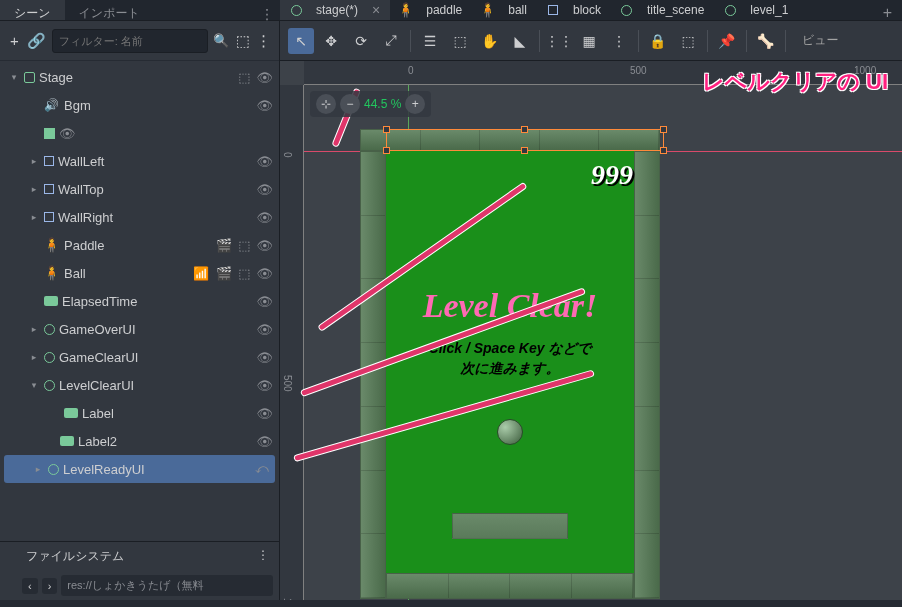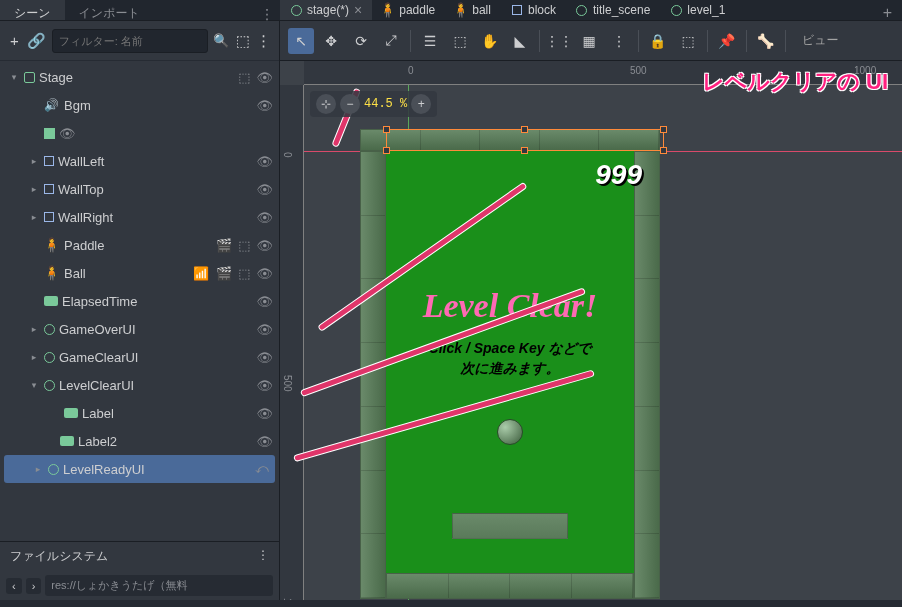--- a/index.html
+++ b/index.html
@@ -3,21 +3,21 @@
 <meta charset="utf-8">
 <style>
 * { margin: 0; padding: 0; box-sizing: border-box; font-family: sans-serif; }
 body { background: #262b33; color: #cdced0; width: 902px; height: 607px; overflow: hidden; position: relative; }
 .top-tabs { display: flex; height: 21px; background: #21262e; border-bottom: 1px solid #1a1e24; }
 .scene-panel-tabs { display: flex; width: 280px; }
 .scene-panel-tabs .tab { padding: 5px 14px; font-size: 12px; color: #8a8d93; cursor: pointer; }
 .scene-panel-tabs .tab.active { color: #cdced0; background: #32373f; }
 .scene-panel-tabs .menu-icon { margin-left: auto; padding: 6px; font-size: 14px; color: #8a8d93; }
 .editor-tabs { display: flex; flex: 1; }
-.editor-tab { display: flex; align-items: center; padding: 4px 10px; font-size: 12px; color: #cdced0; gap: 5px; cursor: pointer; }
+.editor-tab { display: flex; align-items: center; padding: 4px 10px; font-size: 12px; color: #cdced0; gap: 14px; cursor: pointer; }
 .editor-tab.active { background: #32373f; }
 .editor-tab .ticon { width: 12px; height: 12px; display: inline-flex; align-items: center; justify-content: center; }
 .editor-tab .close { color: #8a8d93; font-size: 14px; }
 .add-tab { padding: 4px 10px; font-size: 16px; color: #8a8d93; }
 .main { display: flex; height: calc(100% - 28px); }
 .left-panel { width: 280px; background: #32373f; display: flex; flex-direction: column; border-right: 1px solid #1a1e24; }
 .toolbar-row { display: flex; align-items: center; padding: 6px 8px; gap: 6px; border-bottom: 1px solid #262b33; height: 40px; }
 .tb-btn { width: 22px; height: 22px; display: inline-flex; align-items: center; justify-content: center; font-size: 15px; color: #cdced0; cursor: pointer; }
 .filter-input { flex: 1; background: #21262e; border: 1px solid #1a1e24; border-radius: 3px; padding: 3px 6px; font-size: 11px; color: #8a8d93; height: 24px; }
 .tree { flex: 1; overflow: auto; padding: 2px 0; }
@@ -27,48 +27,48 @@
 .node-icon { width: 16px; height: 16px; display: inline-flex; align-items: center; justify-content: center; font-size: 12px; }
 .node-icon.ctrl { border: 1.5px solid #7ac99a; border-radius: 2px; width: 11px; height: 11px; }
 .node-icon.audio { color: #cdced0; }
 .node-icon.color-rect { background: #7ac99a; width: 11px; height: 11px; }
 .node-icon.body { border: 1.5px solid #9bb7e8; width: 10px; height: 10px; }
 .node-icon.char { color: #9bb7e8; font-size: 14px; }
 .node-icon.label { background: #7ac99a; width: 14px; height: 10px; border-radius: 2px; }
 .node-icon.node { border: 1.5px solid #7ac99a; border-radius: 50%; width: 11px; height: 11px; }
 .node-label { flex: 1; color: #cdced0; }
 .row-icons { display: flex; gap: 6px; color: #8a8d93; font-size: 13px; }
-.fs-panel { border-top: 1px solid #1a1e24; }
+.fs-panel { border-top: 1px solid #1a1e24; padding-left: 16px; }
 .fs-header { display: flex; padding: 6px 10px; font-size: 12px; justify-content: space-between; }
 .fs-path { display: flex; padding: 4px 6px; font-size: 11px; gap: 4px; align-items: center; }
 .path-nav { background: #262b33; padding: 2px 6px; border-radius: 3px; }
 .path-box { flex: 1; background: #262b33; padding: 3px 6px; border-radius: 3px; color: #8a8d93; overflow: hidden; white-space: nowrap; }
 .canvas { flex: 1; background: #3d4249; position: relative; overflow: hidden; }
 .canvas-toolbar { display: flex; align-items: center; height: 40px; background: #32373f; padding: 0 8px; gap: 4px; border-bottom: 1px solid #1a1e24; }
 .ctb-btn { width: 26px; height: 26px; display: inline-flex; align-items: center; justify-content: center; font-size: 14px; color: #cdced0; cursor: pointer; border-radius: 3px; }
 .ctb-btn.active { background: #4a6a99; }
 .ctb-sep { width: 1px; height: 22px; background: #4a4f57; margin: 0 2px; }
 .view-btn { padding: 4px 10px; font-size: 12px; color: #a3a3a3; }
 .viewport { position: absolute; top: 40px; left: 0; right: 0; bottom: 0; }
 .ruler-h { position: absolute; top: 0; left: 24px; right: 0; height: 24px; background: #32373f; border-bottom: 1px solid #808080; overflow: hidden; }
 .ruler-v { position: absolute; top: 24px; left: 0; width: 24px; bottom: 0; background: #32373f; border-right: 1px solid #808080; overflow: hidden; }
 .ruler-h .tick { position: absolute; font-size: 10px; color: #8a8d93; top: 4px; }
 .ruler-v .tick { position: absolute; font-size: 10px; color: #8a8d93; left: 2px; writing-mode: vertical-lr; }
 .zoom-ctrl { position: absolute; top: 30px; left: 30px; display: flex; align-items: center; gap: 4px; background: rgba(50,55,63,0.85); padding: 3px 6px; border-radius: 4px; z-index: 20; }
 .zoom-btn { width: 20px; height: 20px; border-radius: 50%; background: #4a4f57; color: #cdced0; display: inline-flex; align-items: center; justify-content: center; font-size: 12px; cursor: pointer; }
-.zoom-txt { font-size: 12px; color: #fde047; font-family: Liberation Mono, monospace; }
+.zoom-txt { font-size: 12px; color: #22c55e; }
 .game-scene { position: absolute; top: 68px; left: 80px; width: 300px; height: 470px; background: #1a8f1a; }
 .wall { position: absolute; background: #5a7a5a; border: 1px solid rgba(0,0,0,0.2); }
 .wt { top: 0; left: 0; right: 0; height: 22px; display: flex; }
 .wt .seg, .wb .seg { flex: 1; border-right: 1px solid rgba(0,0,0,0.15); background: linear-gradient(#6a8a6a,#4a6a4a); }
 .wl { top: 22px; left: 0; bottom: 0; width: 26px; display: flex; flex-direction: column; }
 .wr { top: 22px; right: 0; bottom: 0; width: 26px; display: flex; flex-direction: column; }
 .wl .seg, .wr .seg { flex: 1; border-bottom: 1px solid rgba(0,0,0,0.15); background: linear-gradient(90deg,#6a8a6a,#4a6a4a); }
 .wb { bottom: 0; left: 26px; right: 26px; height: 26px; display: flex; }
-.score-txt { position: absolute; top: 30px; right: 18px; font-size: 28px; font-weight: 900; font-style: italic; color: #fff; text-shadow: 2px 2px 0 #000; }
+.score-txt { position: absolute; top: 30px; right: 27px; font-size: 28px; font-weight: 900; font-style: italic; color: #fff; text-shadow: 2px 2px 0 #000; font-family: Liberation Serif, serif; }
 .lvl-clear { position: absolute; top: 158px; left: 0; right: 0; text-align: center; font-size: 34px; font-weight: 900; color: #ff69b4; font-style: italic; font-family: cursive; }
 .lvl-msg { position: absolute; top: 210px; left: 20px; right: 20px; text-align: center; font-size: 14px; font-weight: 700; color: #000; font-style: italic; line-height: 1.4; }
 .ball-sp { position: absolute; top: 290px; left: 50%; margin-left: -13px; width: 26px; height: 26px; border-radius: 50%; background: radial-gradient(circle at 30% 30%, #aaccaa, #3a5a3a); border: 1px solid #2a4a2a; }
 .paddle-sp { position: absolute; bottom: 60px; left: 50%; margin-left: -58px; width: 116px; height: 26px; background: linear-gradient(#6a8a6a,#5a7a5a); border: 1px solid rgba(0,0,0,0.2); }
 .axis-h { position: absolute; top: 90px; left: 24px; right: 0; height: 1px; background: #d94a6a; }
 .axis-v { position: absolute; top: 24px; left: 128px; bottom: 0; width: 1px; background: #5aa85a; }
 .selbox { position: absolute; border: 1px solid #ff8a3a; }
 .handle { position: absolute; width: 7px; height: 7px; border: 1px solid #ff8a3a; background: #32373f; }
 .overlay-title { position: absolute; top: 46px; right: 14px; font-size: 22px; font-weight: 900; color: #ff2080; text-shadow: -1px -1px 0 #fff, 1px -1px 0 #fff, -1px 1px 0 #fff, 1px 1px 0 #fff; z-index: 30; text-align: right; }
 .arrow-line { position: absolute; background: #e0356a; z-index: 15; transform-origin: left center; height: 5px; border-radius: 4px; box-shadow: 0 0 0 1px #fff; }

